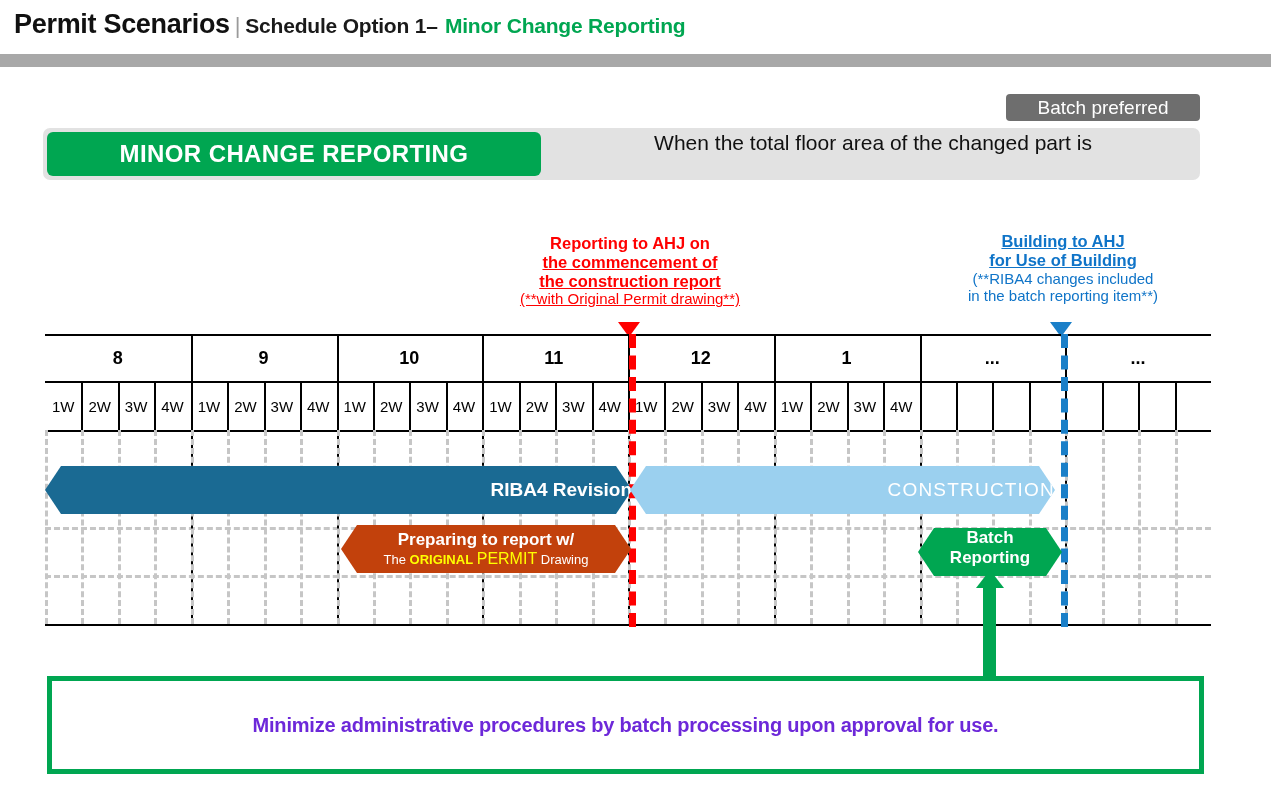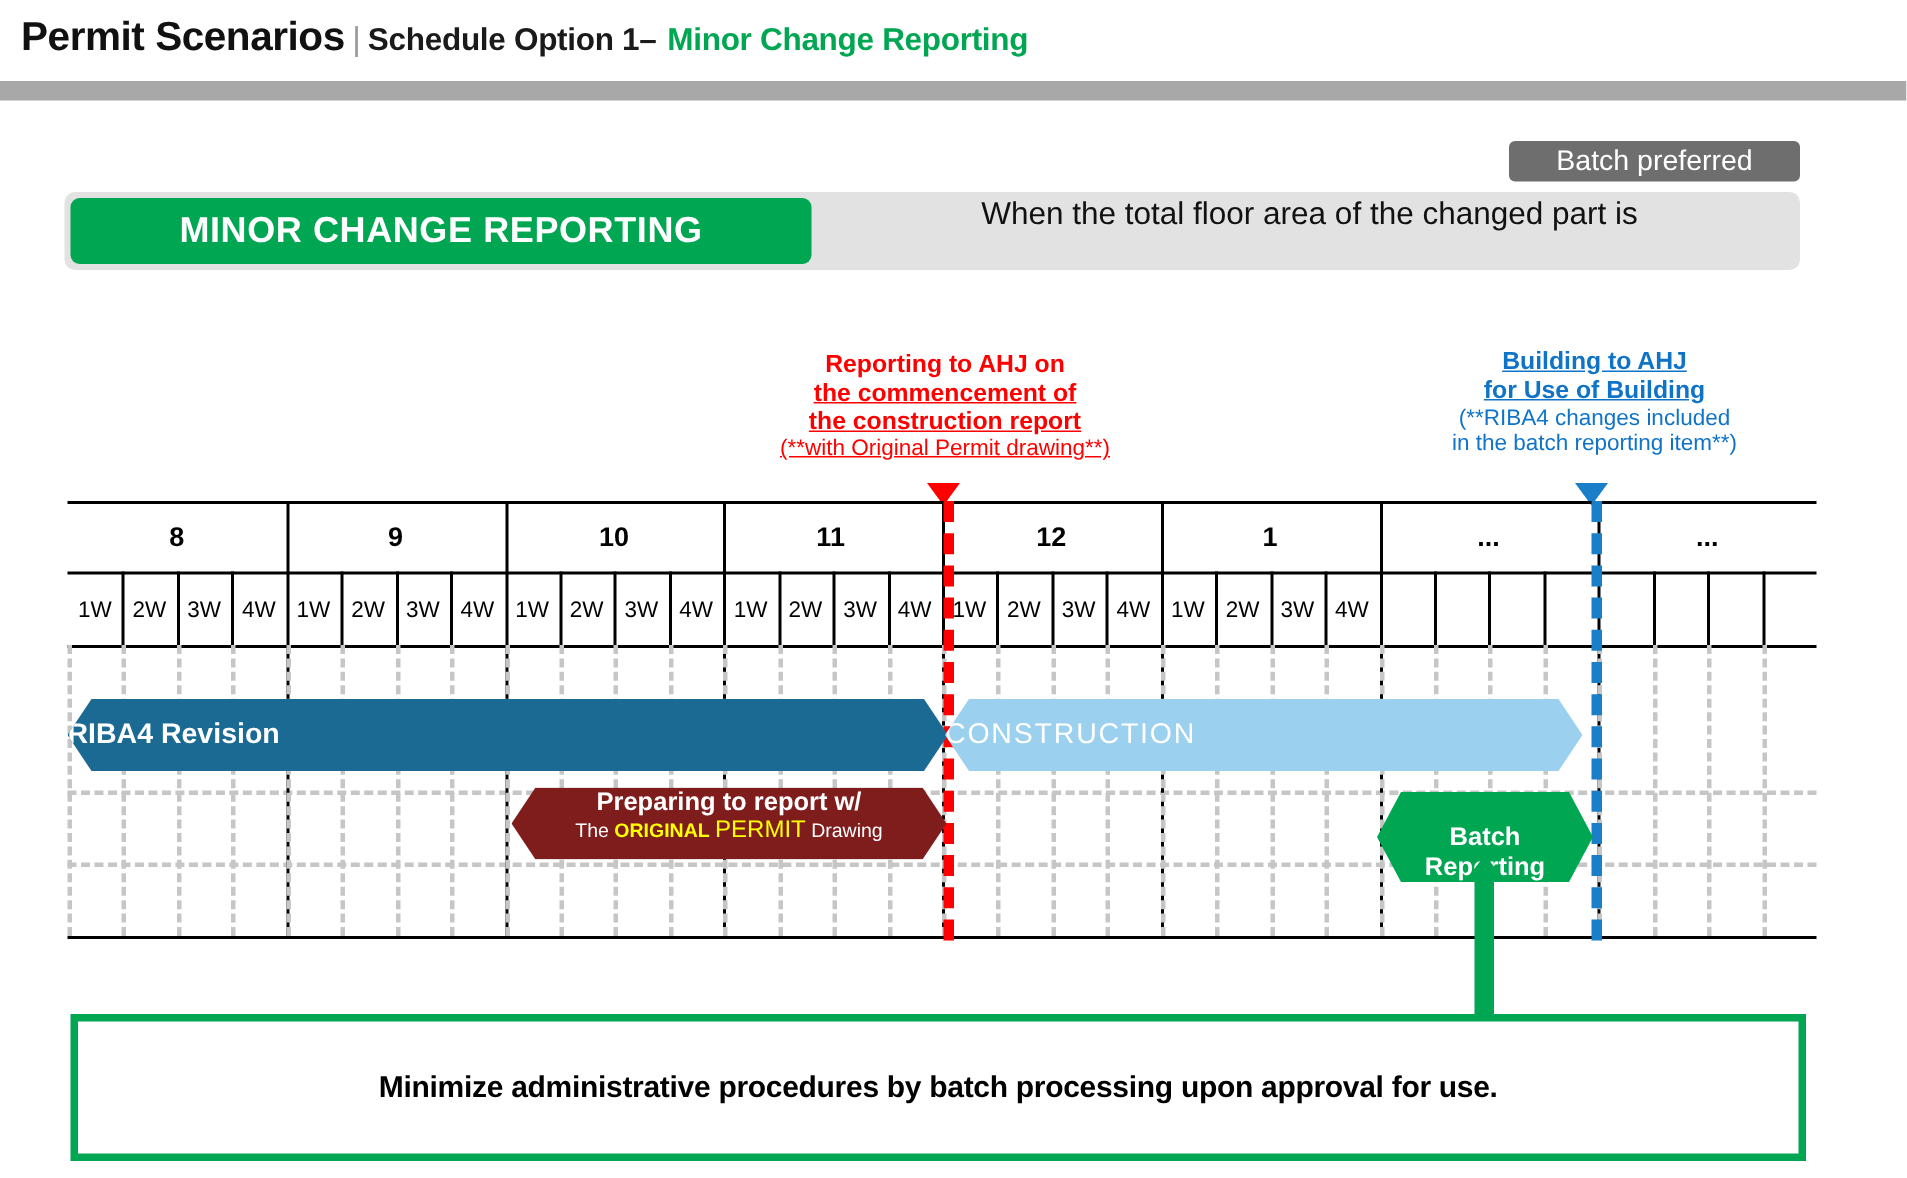--- a/index.html
+++ b/index.html
@@ -75,54 +75,54 @@
 
   .mlabel{position:absolute;top:8px;height:32px;font-size:18px;font-weight:bold;color:#000;text-align:center;line-height:32px;}
   .wlabel{position:absolute;top:57px;height:32px;font-size:15px;color:#000;text-align:center;line-height:32px;}
 
   
   .vline-dashed{position:absolute;width:0;}
   #vl-red{left:629px;top:334px;height:293px;border-left:7px dashed #ff0000;}
   #vl-blue{left:1061px;top:334px;height:293px;border-left:7px dashed #1a7fc8;}
 
   
-  .bar{position:absolute;display:flex;align-items:center;justify-content:flex-start;color:#fff;text-align:center;}
+  .bar{position:absolute;display:flex;align-items:center;justify-content:flex-end;color:#fff;text-align:center;}
   #bar-riba{
     left:45px;top:466px;width:587px;height:48px;background:#1a6a93;
     clip-path:polygon(0 50%,16px 0,calc(100% - 16px) 0,100% 50%,calc(100% - 16px) 100%,16px 100%);
     font-size:19px;font-weight:bold;
   }
   #bar-construction{
     left:630px;top:466px;width:425px;height:48px;background:#9bd0ef;
     clip-path:polygon(0 50%,16px 0,calc(100% - 16px) 0,100% 50%,calc(100% - 16px) 100%,16px 100%);
     font-size:19px;letter-spacing:1.2px;
   }
   #bar-prepare{
-    left:341px;top:525px;width:290px;height:48px;background:#7f1d1d;
+    left:341px;top:525px;width:290px;height:48px;background:#c2410c;
     clip-path:polygon(0 50%,16px 0,calc(100% - 16px) 0,100% 50%,calc(100% - 16px) 100%,16px 100%);
-    flex-direction:column;justify-content:flex-start;
+    flex-direction:column;justify-content:center;
   }
   #bar-prepare .l1{font-size:17px;font-weight:bold;line-height:20px;}
   #bar-prepare .l2{font-size:13px;line-height:17px;}
   .hl{color:#ffff00;font-weight:bold;}
   .hl-big{color:#ffff00;font-weight:normal;font-size:16px;}
   #bar-batch{
-    left:918px;top:528px;width:144px;height:60px;background:#00a651;
+    left:918px;top:528px;width:144px;height:48px;background:#00a651;
     clip-path:polygon(0 50%,16px 0,calc(100% - 16px) 0,100% 50%,calc(100% - 16px) 100%,16px 100%);
-    flex-direction:column;justify-content:flex-end;
+    flex-direction:column;justify-content:flex-start;
     font-size:17px;font-weight:bold;line-height:20px;
   }
 
   
   #callout{
     position:absolute;left:47px;top:676px;width:1157px;height:98px;
     border:5px solid #00a651;background:#fff;box-sizing:border-box;
     display:flex;align-items:center;justify-content:center;
   }
-  #callout-text{font-size:20px;font-weight:bold;color:#000000;letter-spacing:-0.2px;}
+  #callout-text{font-size:20px;font-weight:bold;color:#6d28d9;letter-spacing:-0.2px;}
   #callout-stem{position:absolute;left:983px;top:582px;width:13px;height:96px;background:#00a651;}
   #callout-arrowhead{
     position:absolute;left:976px;top:570px;width:0;height:0;
     border-left:14px solid transparent;border-right:14px solid transparent;
     border-bottom:18px solid #00a651;
   }
 </style>
 </head>
 <body>
 

